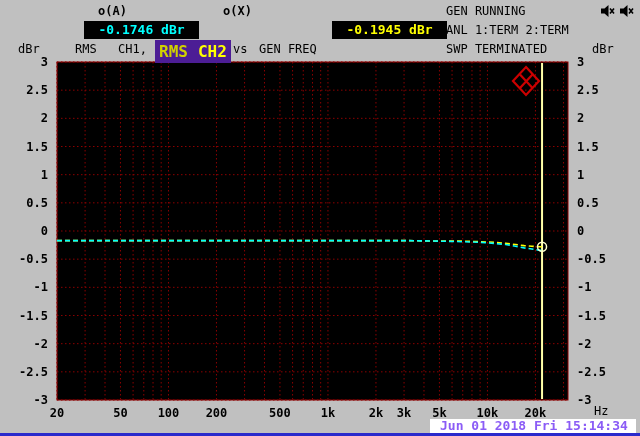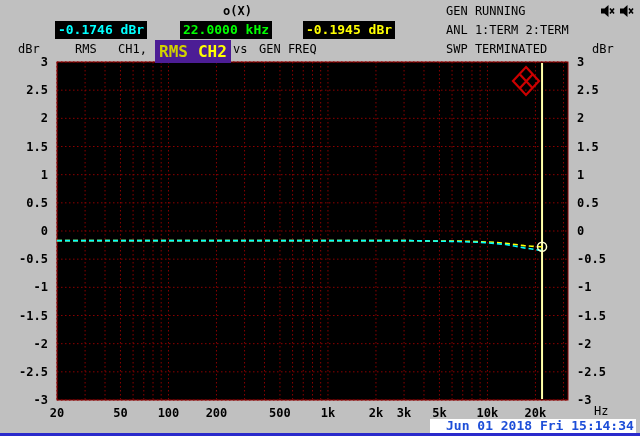--- a/index.html
+++ b/index.html
@@ -2,25 +2,25 @@
 <html><head>
 <meta charset="utf-8">
 <style>
   * { margin:0; padding:0; box-sizing:border-box; }
   html,body { width:640px; height:436px; }
   body { background:#c0c0c0; font-family:"DejaVu Sans Mono", monospace; overflow:hidden; }
   #screen { position:relative; width:640px; height:436px; background:#c0c0c0; }
   .abs { position:absolute; }
   .lbl { font-size:12px; font-weight:normal; color:#000; white-space:pre; }
   .meter-title { position:absolute; top:4px; width:115px; text-align:center; font-size:12px; font-weight:bold; color:#000; }
-  .readout { position:absolute; top:21px; width:92px; height:18px; background:#000; font-size:13px; font-weight:bold; text-align:center; line-height:18px; }
+  .readout { position:absolute; top:21px; width:115px; height:18px; background:#000; font-size:13px; font-weight:bold; text-align:center; line-height:18px;margin-left:29px; }
   .hlbox { position:absolute; top:40px; background:#4c1d95; padding:2px 4px; font-size:16px; font-weight:bold; white-space:pre; }
   #chart-svg { position:absolute; left:0; top:0; }
   #date-strip { position:absolute; left:430px; top:419px; width:206px; height:14px; background:#ffffff; }
-  #date-text { color:#1d4ed8; font-size:13px; font-weight:bold; line-height:14px; padding-left:16px; white-space:pre; }
+  #date-text { color:#8b5cf6; font-size:13px; font-weight:bold; line-height:14px; padding-left:10px; white-space:pre; }
   #bottom-line { position:absolute; left:0; top:433px; width:640px; height:3px; background:#2a2acc; }
 </style>
 </head>
 <body>
 
 <div id="screen">
 
   <svg id="chart-svg" width="640" height="436">
       <rect x="57" y="62" width="511" height="338" fill="#000000" stroke="#8b0000"></rect>
       <path d="M57 62V400M85.08 62V400M105.01 62V400M120.46 62V400M133.09 62V400M143.77 62V400M153.02 62V400M161.18 62V400M168.47 62V400M216.48 62V400M244.57 62V400M264.49 62V400M279.95 62V400M292.57 62V400M303.25 62V400M312.5 62V400M320.66 62V400M327.96 62V400M375.96 62V400M404.05 62V400M423.97 62V400M439.43 62V400M452.06 62V400M462.73 62V400M471.98 62V400M480.14 62V400M487.44 62V400M535.45 62V400M563.53 62V400M57 400H568M57 371.83H568M57 343.67H568M57 315.5H568M57 287.33H568M57 259.17H568M57 231H568M57 202.83H568M57 174.67H568M57 146.5H568M57 118.33H568M57 90.17H568M57 62H568" stroke="#8b0000" fill="none" stroke-width="1" stroke-dasharray="1.5,2.5"></path>
@@ -64,24 +64,24 @@
       <line x1="542.05" y1="63" x2="542.05" y2="399" stroke="#ffffa8" stroke-width="2"></line>
       <polyline points="57,240.58 85.08,240.58 120.46,240.58 168.47,240.58 216.48,240.58 279.95,240.58 327.96,240.58 375.96,240.58 404.05,240.58 439.43,241.14 462.73,241.14 480.14,241.7 494.04,242.27 505.61,243.39 515.52,244.52 524.19,245.65 531.89,246.21 538.83,246.77 542.05,246.77" fill="none" stroke="#ffff00" stroke-width="1.6" stroke-dasharray="5,3"></polyline>
       <polyline points="57,240.58 85.08,240.58 120.46,240.58 168.47,240.58 216.48,240.58 279.95,240.58 327.96,240.58 375.96,240.58 404.05,240.58 439.43,241.14 462.73,241.7 480.14,242.27 494.04,243.39 505.61,244.52 515.52,246.21 524.19,247.9 531.89,249.03 538.83,250.15 542.05,250.72" fill="none" stroke="#00ffff" stroke-width="1.6" stroke-dasharray="5,3"></polyline>
       <circle cx="542.05" cy="246.77" r="4.5" fill="none" stroke="#ffffcc" stroke-width="1.5"></circle>
       <g stroke="#cc0000" stroke-width="2.2" fill="none">
         <path d="M526 67 L539 81 L526 95 L513 81 Z"></path>
         <path d="M520 74.5 L532.5 88 M532.5 74.5 L520 88"></path>
       </g>
     </svg>
 
+  <div class="meter-title" style="left:55px">o(A)</div>
   <div class="meter-title" style="left:180px">o(X)</div>
 
   <div class="readout" style="left:55px;  color:#00ffff">-0.1746 dBr</div>
-  <div class="readout" style="left:180px; color:#00ff00">22.0000 kHz</div>
   <div class="readout" style="left:303px; color:#ffff00">-0.1945 dBr</div>
 
   <div class="abs lbl" style="left:446px;top:4px">GEN RUNNING</div>
   <div class="abs lbl" style="left:446px;top:23px">ANL 1:TERM 2:TERM</div>
   <div class="abs lbl" style="left:446px;top:42px">SWP TERMINATED</div>
 
   <div class="abs" style="left:600px;top:3px">
     <svg width="15" height="14" viewBox="0 0 15 14">
       <path d="M1 4.5 H4.5 L8.5 1 V13 L4.5 9.5 H1 Z" fill="#000"></path>
       <path d="M10 4.5 L14 9.5 M14 4.5 L10 9.5" stroke="#000" stroke-width="1.6"></path>

